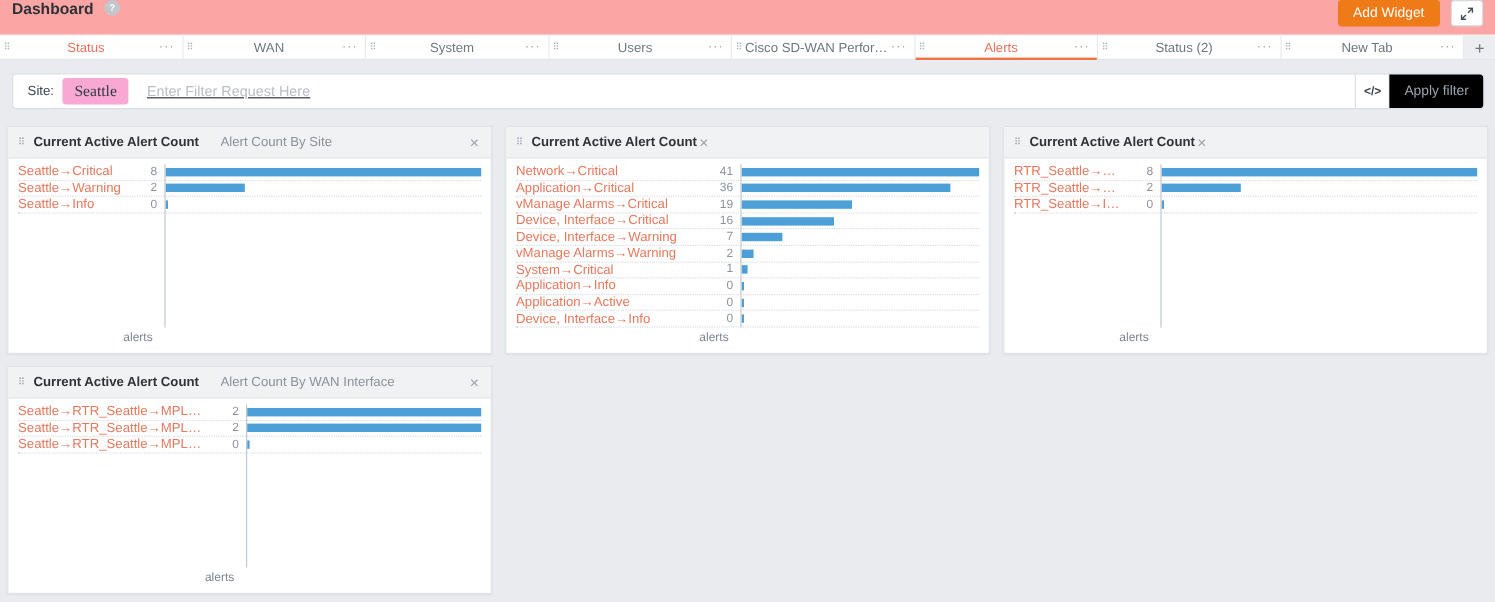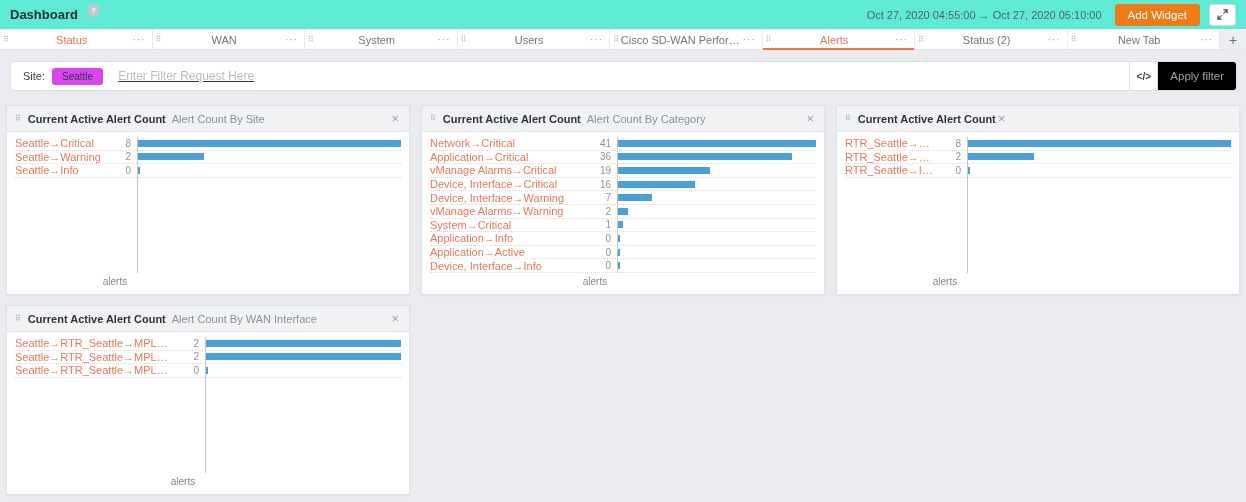--- a/index.html
+++ b/index.html
@@ -4,22 +4,22 @@
 <style>
   * { box-sizing: border-box; }
   html,body { margin:0; padding:0; }
   body {
     width:1246px; height:502px; position:relative; overflow:hidden;
     background:#e9ebee;
     font-family:"Liberation Sans", sans-serif;
   }
 
   
-  .topbar { position:absolute; top:0; left:0; right:0; height:29px; background:#5eead4;
-            display:flex; align-items:center; padding:0 10px; }
+  .topbar { position:absolute; top:0; left:0; right:0; height:29px; background:#fca5a5;
+            display:flex; align-items:flex-start; padding:0 10px; }
   .title  { font-size:13px; font-weight:700; color:#2b3137; }
   .help   { width:13px; height:13px; border-radius:50%; background:#c3c6ca; color:#fff;
             font-size:8px; font-weight:700; display:flex; align-items:center; justify-content:center;
             margin-left:9px; margin-bottom:9px; }
   .spacer { flex:1; }
   .daterange { font-size:11px; color:#55616d; margin-right:13px; }
   .addwidget { background:#ee7b17; color:#fff; font-size:11.5px; border:none; border-radius:3px;
                padding:5px 13px; margin-right:9px; font-family:inherit; cursor:pointer; }
   .expandbtn { width:27px; height:22px; background:#fff; border:1px solid #d6dade; border-radius:3px;
                display:flex; align-items:center; justify-content:center; cursor:pointer; }
@@ -35,40 +35,40 @@
   .tab .tmenu  { font-size:10px; color:#9aa0a8; padding-right:6px; letter-spacing:1px; }
   .tab.highlighted .tlabel, .tab.active .tlabel { color:#e8735a; }
   .tab.active::after { content:""; position:absolute; left:0; right:0; bottom:-1px; height:2px; background:#ee7442; }
   .addtab { flex:0 0 26px; display:flex; align-items:center; justify-content:center;
             background:#eceef1; color:#6e7680; font-size:14px; cursor:pointer; }
 
   
   .filterbar { position:absolute; top:61px; left:10px; right:9px; height:30px; background:#fff;
                border:1px solid #dcdfe3; border-radius:3px; display:flex; align-items:center; }
   .sitelabel { font-size:11px; font-weight:400; color:#3a4450; margin-left:12px; }
-  .chip { background:#d946ef; color:#2f3a46; font-size:10px; border-radius:3px;
-          padding:3px 10px; margin-left:7px; cursor:pointer; }
+  .chip { background:#f9a8d4; color:#2f3a46; font-size:13px; border-radius:3px;
+          padding:3px 10px; margin-left:7px; cursor:pointer;font-family:Liberation Serif, serif; }
   .filterinput { flex:1; min-width:0; border:none; outline:none; font-size:12px; color:#334;
                  margin-left:13px; font-family:inherit; background:transparent;text-decoration:underline; }
   .filterinput::placeholder { color:#b8bec6; }
   .codebtn { width:28px; align-self:stretch; border-left:1px solid #dcdfe3; display:flex;
              align-items:center; justify-content:center; font-size:10px; font-weight:700;
              color:#3a4450; cursor:pointer; }
   .applybtn { align-self:stretch; border-left:1px solid #dcdfe3; display:flex; align-items:center;
               padding:0 12px; font-size:11.5px; color:#9aa3ad; background:#000000;
               border-radius:0 3px 3px 0; cursor:pointer; }
 
   
   .card { position:absolute; width:404px; height:190px; background:#fff;
           border:1px solid #dfe2e6; box-shadow:0 1px 2px rgba(31,45,61,.06); }
   .card-header { height:26px; background:#f1f2f4; border-bottom:1px solid #e2e5e9;
                  display:flex; align-items:center; padding:0 8px; }
   .card-header .handle { font-size:8px; color:#98a2ad; margin-right:7px; cursor:grab; }
   .wtitle { font-size:11px; font-weight:700; color:#2f3338; white-space:nowrap; }
-  .wsubtitle { font-size:11px; color:#8a919b; margin-left:6px; flex:1;
+  .wsubtitle { font-size:11px; color:#8a919b; margin-left:18px; flex:1;
                white-space:nowrap; overflow:hidden; text-overflow:ellipsis; }
   .wclose { font-size:13px; color:#9aa0a8; padding:0 2px; cursor:pointer; line-height:1; }
   .card-body { position:relative; padding:5px 8px 0 8px; }
   .plot { position:relative; height:136px; }
   .axis { position:absolute; left:var(--ax); top:0; height:136px; width:1px; background:#c3c8cd; }
   .row { height:13.6px; display:flex; align-items:center; border-bottom:1px dotted #d8dbdf; }
   .lv  { flex:0 0 var(--ax); display:flex; align-items:center; min-width:0; }
   .lbl { flex:1; min-width:0; font-size:11px; color:#e8785c;
          white-space:nowrap; overflow:hidden; text-overflow:ellipsis; }
   .val { flex:0 0 32px; text-align:right; padding-right:6px; font-size:10px; color:#8b93a0; }
@@ -77,21 +77,20 @@
   .xlabel { margin-top:3px; margin-left:calc(var(--ax) - 52px); width:60px;
             text-align:center; font-size:10px; color:#7d8591; }
 </style>
 </head>
 <body>
 
 <div class="topbar">
   <span class="title">Dashboard</span>
   <span class="help">?</span>
   <span class="spacer"></span>
-  <span class="daterange">Oct 27, 2020 04:55:00 → Oct 27, 2020 05:10:00</span>
   <button class="addwidget">Add Widget</button>
   <span class="expandbtn">
     <svg width="11" height="11" viewBox="0 0 12 12">
       <path d="M7 1h4v4 M11 1 L7 5 M5 11H1V7 M1 11 L5 7" stroke="#44505c" stroke-width="1.3" fill="none"></path>
     </svg>
   </span>
 </div>
 
 <div class="tabbar">
 
@@ -189,21 +188,20 @@
         </div>
     </div>
     <div class="xlabel">alerts</div>
   </div>
 </section>
 
 <section class="card" style="left:421px; top:105px; --ax:187px;">
   <div class="card-header">
     <span class="handle">⠿</span>
     <span class="wtitle">Current Active Alert Count</span>
-    <span class="wsubtitle">Alert Count By Category</span>
     <span class="wclose">×</span>
   </div>
   <div class="card-body">
     <div class="plot">
       <div class="axis"></div>
       <div class="rows">
           <div class="row">
             <div class="lv">
               <div class="lbl">Network→Critical</div>
               <div class="val">41</div>

